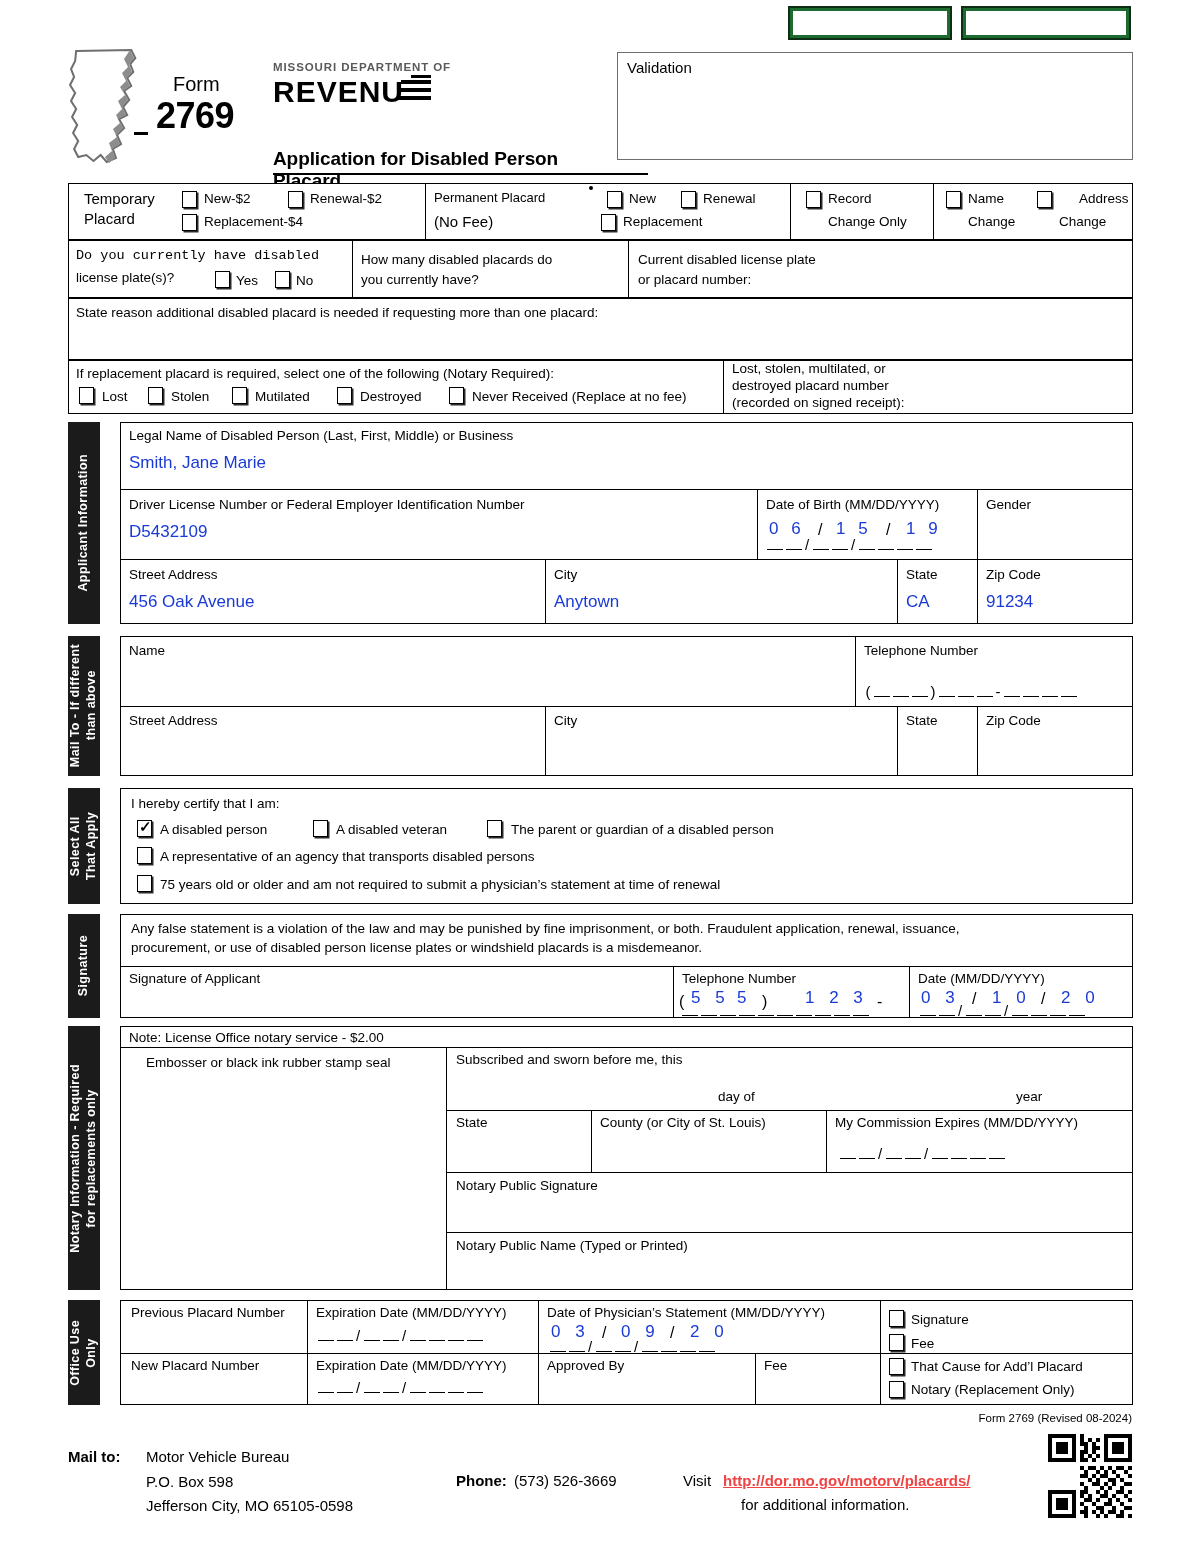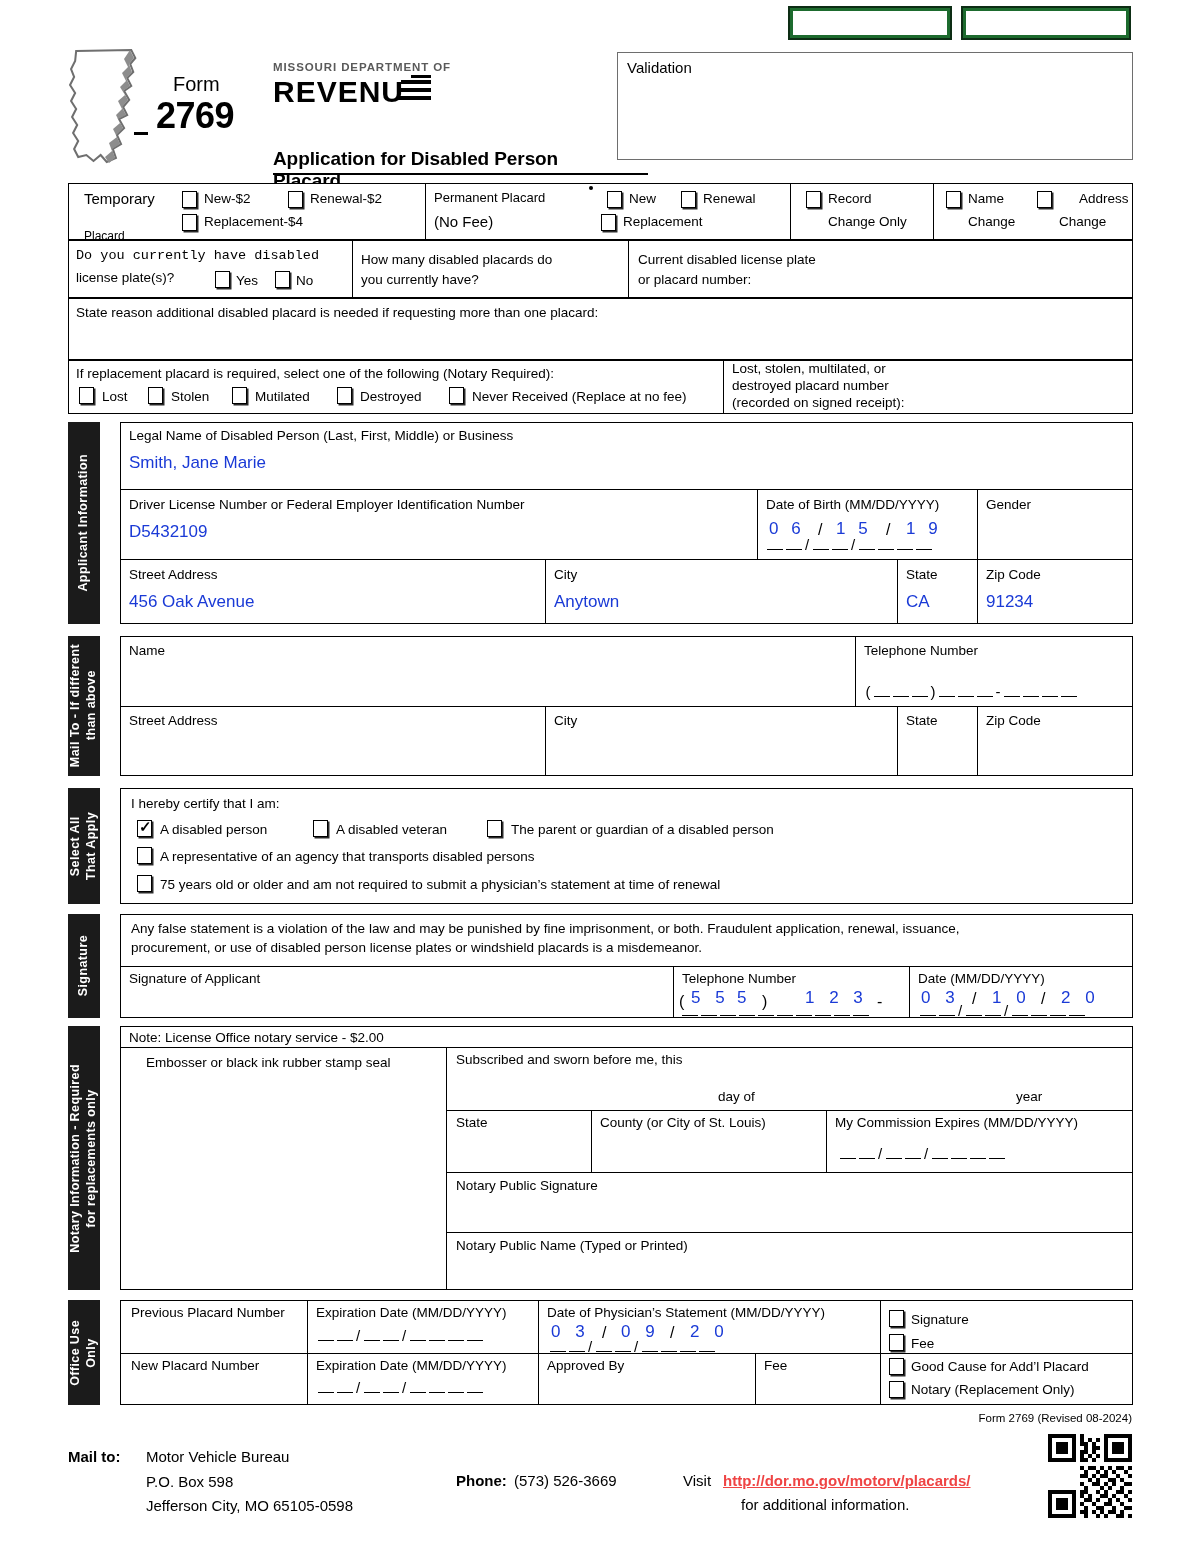--- a/index.html
+++ b/index.html
@@ -133,21 +133,21 @@
   <div class="validation">
     <span>Validation</span>
   </div>
 
   <div class="bx" style="left:68px; top:183px; width:1065px; height:57px;"></div>
   <div class="vline" style="left:425px; top:183px; height:57px;"></div>
   <div class="vline" style="left:790px; top:183px; height:57px;"></div>
   <div class="vline" style="left:933px; top:183px; height:57px;"></div>
 
   <div class="lbl" style="left:84px; top:190px; font-size:15px;">Temporary</div>
-  <div class="lbl" style="left:84px; top:229px; font-size:12px;">Placard</div>
+  <div class="lbl" style="left:84px; top:210px; font-size:15px;">Placard</div>
 
   <div class="cb" style="left:182px; top:191px;"></div>
   <div class="lbl" style="left:204px; top:191px;">New-$2</div>
   <div class="cb" style="left:288px; top:191px;"></div>
   <div class="lbl" style="left:310px; top:191px;">Renewal-$2</div>
   <div class="cb" style="left:182px; top:214px;"></div>
   <div class="lbl" style="left:204px; top:214px;">Replacement-$4</div>
 
   <div class="lbl" style="left:434px; top:190px; font-size:13px;">Permanent Placard</div>
   <div style="position:absolute; left:589px; top:186px; width:4px; height:4px; background:#000; border-radius:50%;"></div>
@@ -377,21 +377,21 @@
   <div class="lbl" style="left:547px; top:1358px;">Approved By</div>
   <div class="val" style="left:547px; top:1379px;"></div>
   <div class="lbl" style="left:764px; top:1358px;">Fee</div>
   <div class="val" style="left:764px; top:1379px;"></div>
 
   <div class="cb" style="left:889px; top:1310px;"></div>
   <div class="lbl" style="left:911px; top:1312px;">Signature</div>
   <div class="cb" style="left:889px; top:1334px;"></div>
   <div class="lbl" style="left:911px; top:1336px;">Fee</div>
   <div class="cb" style="left:889px; top:1358px;"></div>
-  <div class="lbl" style="left:911px; top:1359px;">Good Cause for Add’l Placard</div>
+  <div class="lbl" style="left:911px; top:1359px;">That Cause for Add’l Placard</div>
   <div class="cb" style="left:889px; top:1381px;"></div>
   <div class="lbl" style="left:911px; top:1382px;">Notary (Replacement Only)</div>
 
   <div class="formrev">Form 2769 (Revised 08-2024)</div>
 
   <div class="footer-lbl bold" style="left:68px; top:1448px;">Mail to:</div>
   <div class="footer-lbl" style="left:146px; top:1448px;">Motor Vehicle Bureau</div>
   <div class="footer-lbl" style="left:146px; top:1473px;">P.O. Box 598</div>
   <div class="footer-lbl" style="left:146px; top:1497px;">Jefferson City, MO 65105-0598</div>
   <div class="footer-lbl bold" style="left:456px; top:1472px;">Phone:</div>

